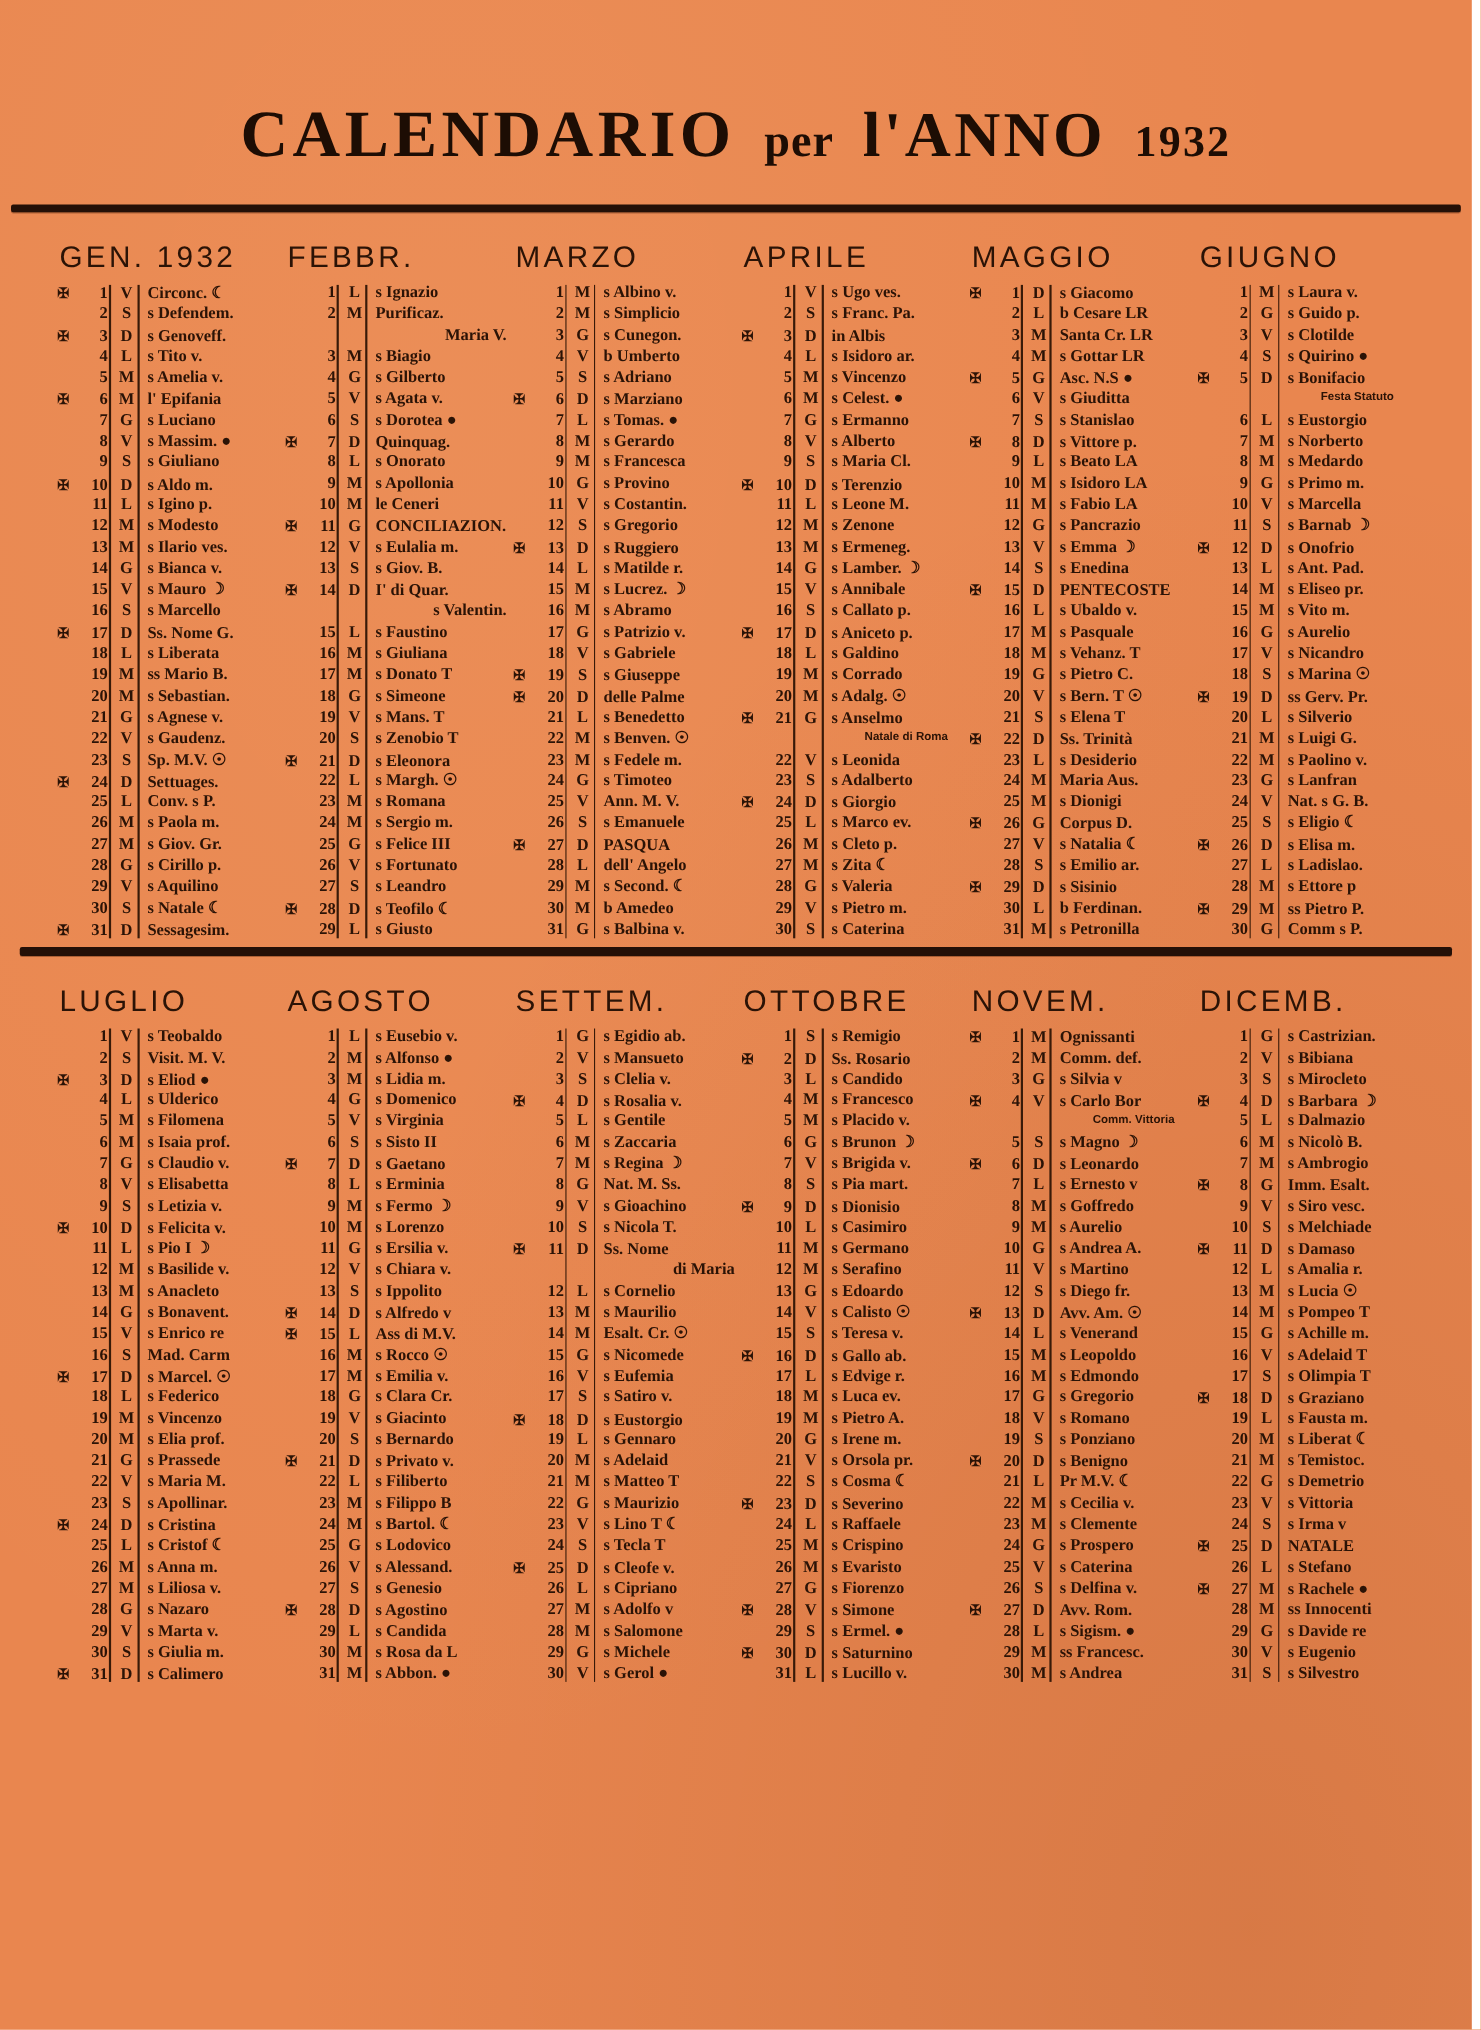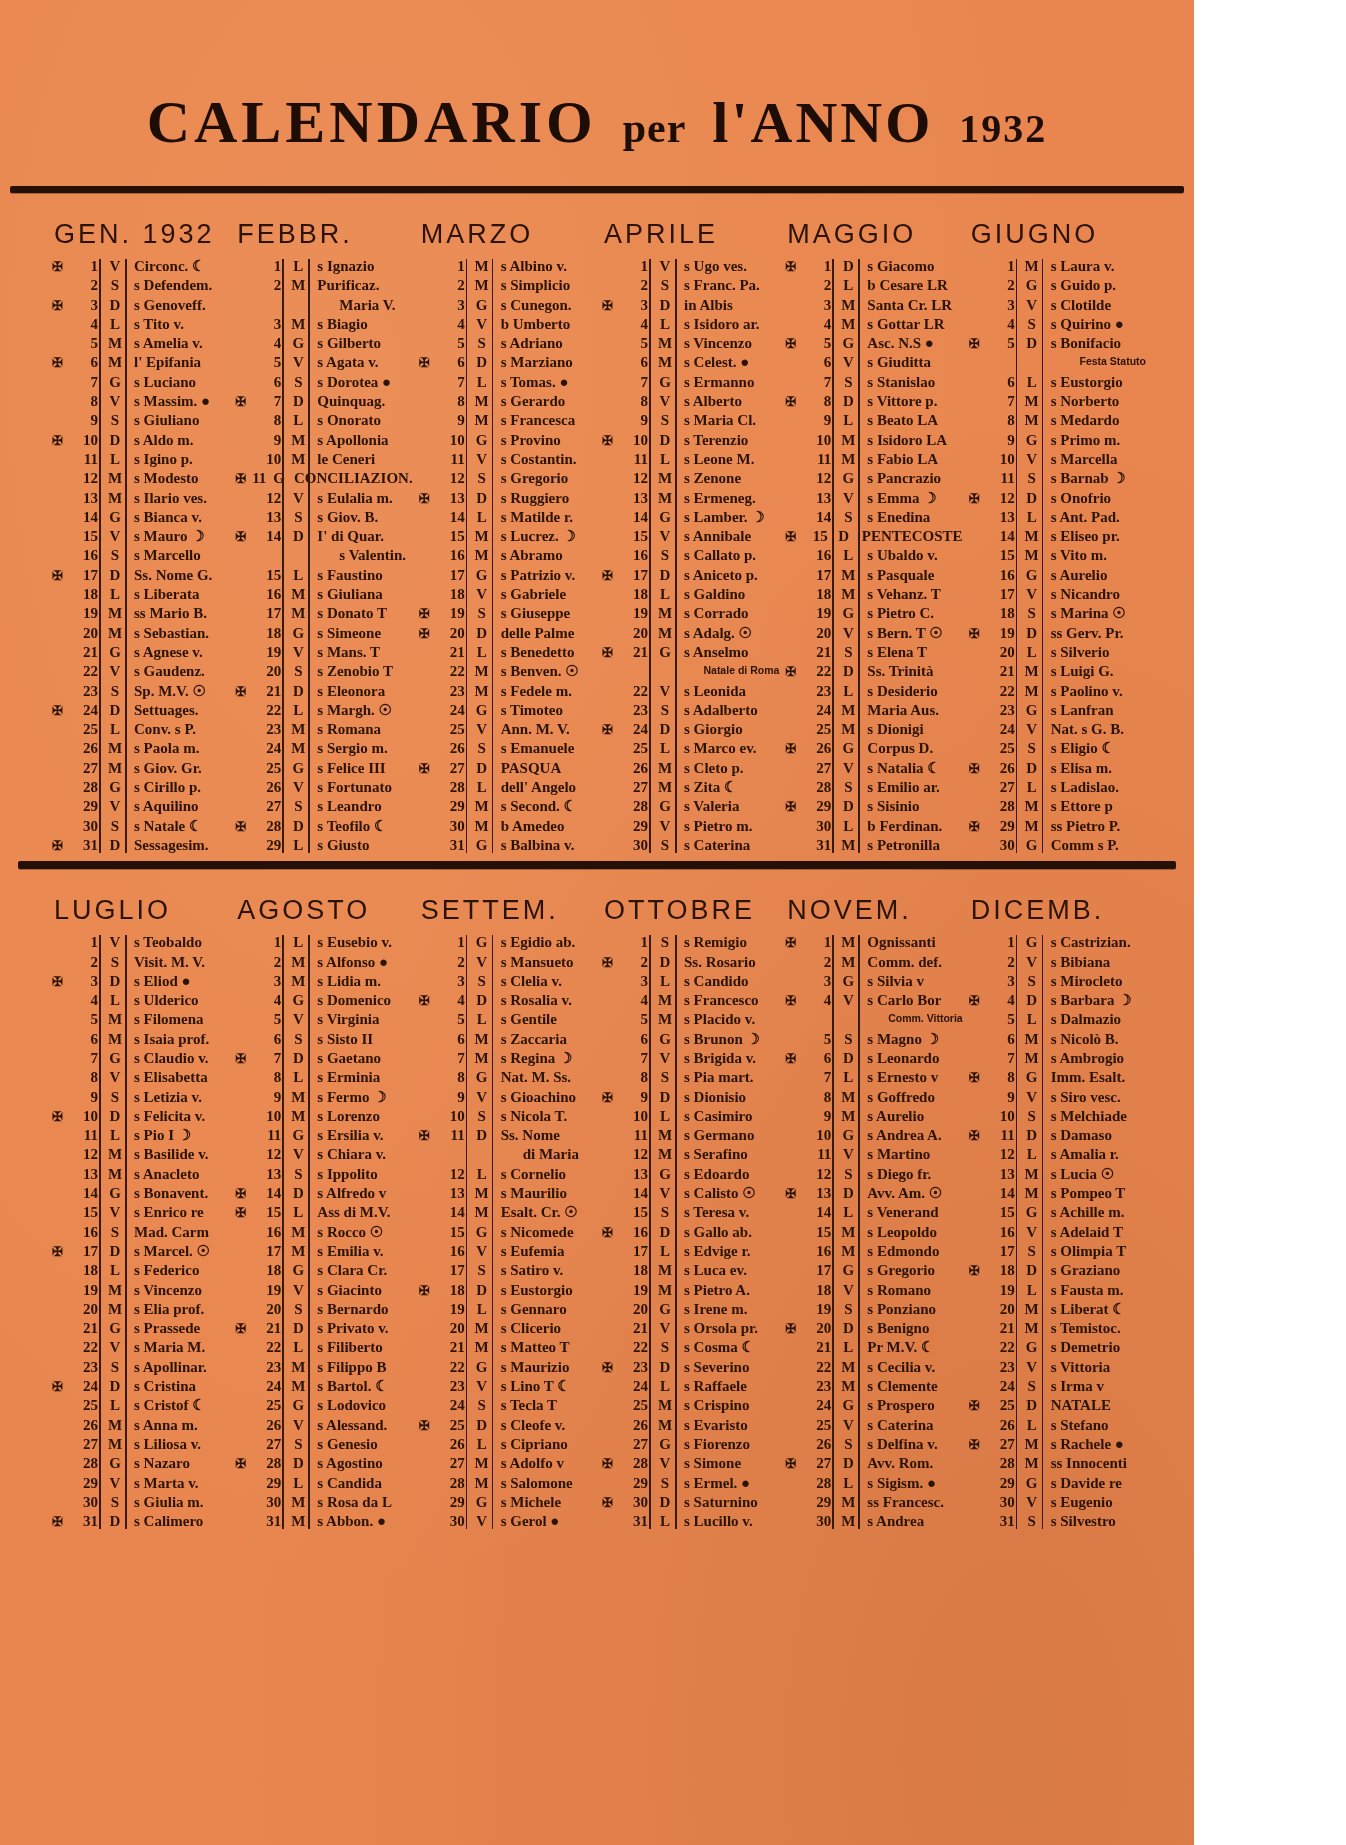--- a/index.html
+++ b/index.html
@@ -1,18 +1,18 @@
 <!DOCTYPE html>
 <html><head>
 <meta charset="utf-8">
 <style>
   html,body{margin:0;padding:0;}
   .page{
     position:relative;
-    width:1194px;height:1845px;
+    width:1338px;height:1845px;
     background:
       radial-gradient(ellipse at 30% 20%, rgba(255,210,160,.10), rgba(0,0,0,0) 60%),
       radial-gradient(ellipse at 85% 95%, rgba(90,30,0,.12), rgba(0,0,0,0) 55%),
       #e9864f;
     overflow:hidden;
     font-family:"Liberation Serif","DejaVu Serif",serif;
     color:#2b1306;
   }
   .title{
     display:flex;align-items:baseline;justify-content:center;
@@ -57,21 +57,21 @@
     display:flex;align-items:baseline;
     height:19.3px;
     font-size:15px;line-height:19.3px;
     font-weight:bold;
     white-space:nowrap;
   }
   .c-cross{width:21px;font-size:13px;text-align:left;color:#2b1306;}
   .c-num{width:25px;text-align:right;padding-right:4px;}
   .c-dow{width:26px;text-align:center;}
   .c-name{padding-left:6px;flex:1;overflow:visible;}
-  .sub-row .c-name{padding-left:28px;}
+  .sub-row .c-name{padding-left:28px;text-align:right;}
   .sub-small .c-name{
     font-family:"Liberation Sans","DejaVu Sans",sans-serif;
     font-size:10.5px;font-weight:bold;letter-spacing:0;
     padding-left:36px;line-height:17px;
   }
   .spacer-bottom{height:340px;}
 </style>
 </head>
 <body>
 
@@ -1756,21 +1756,21 @@
           <div class="day-row">
             <span class="c-cross"></span>
             <span class="c-num">19</span>
             <span class="c-dow">L</span>
             <span class="c-name">s Gennaro</span>
           </div>
           <div class="day-row">
             <span class="c-cross"></span>
             <span class="c-num">20</span>
             <span class="c-dow">M</span>
-            <span class="c-name">s Clicerio</span>
+            <span class="c-name">s Adelaid</span>
           </div>
           <div class="day-row">
             <span class="c-cross"></span>
             <span class="c-num">21</span>
             <span class="c-dow">M</span>
             <span class="c-name">s Matteo T</span>
           </div>
           <div class="day-row">
             <span class="c-cross"></span>
             <span class="c-num">22</span>

